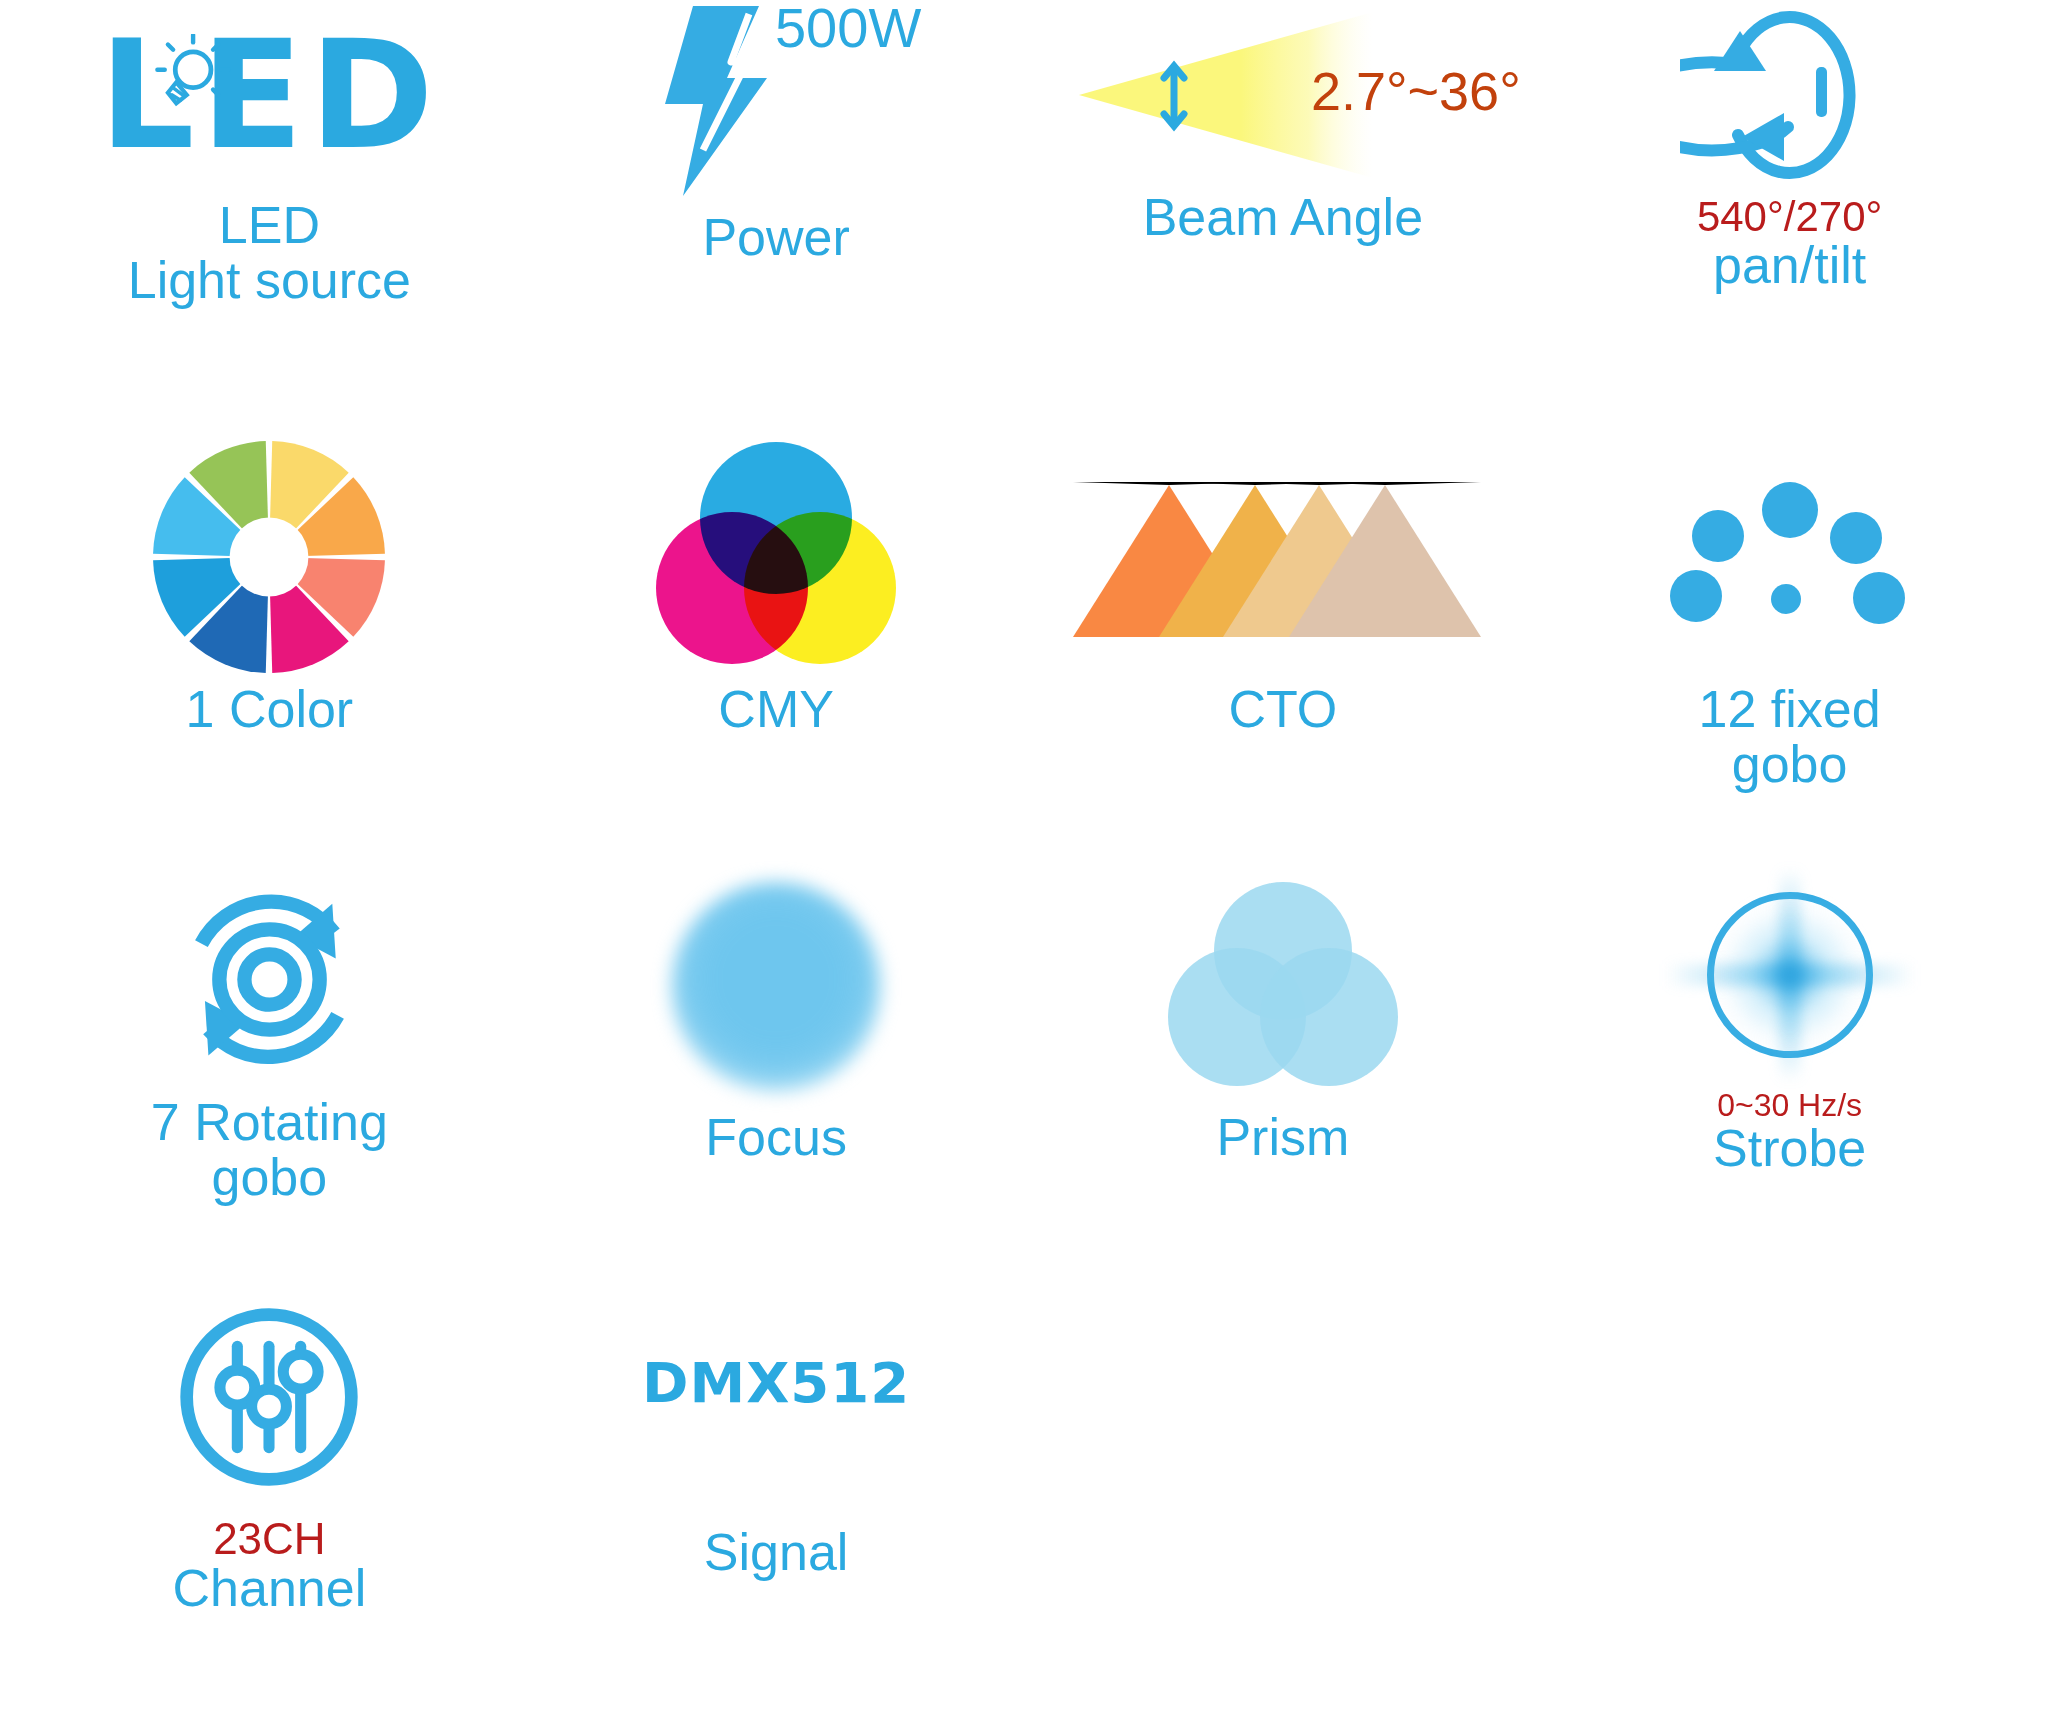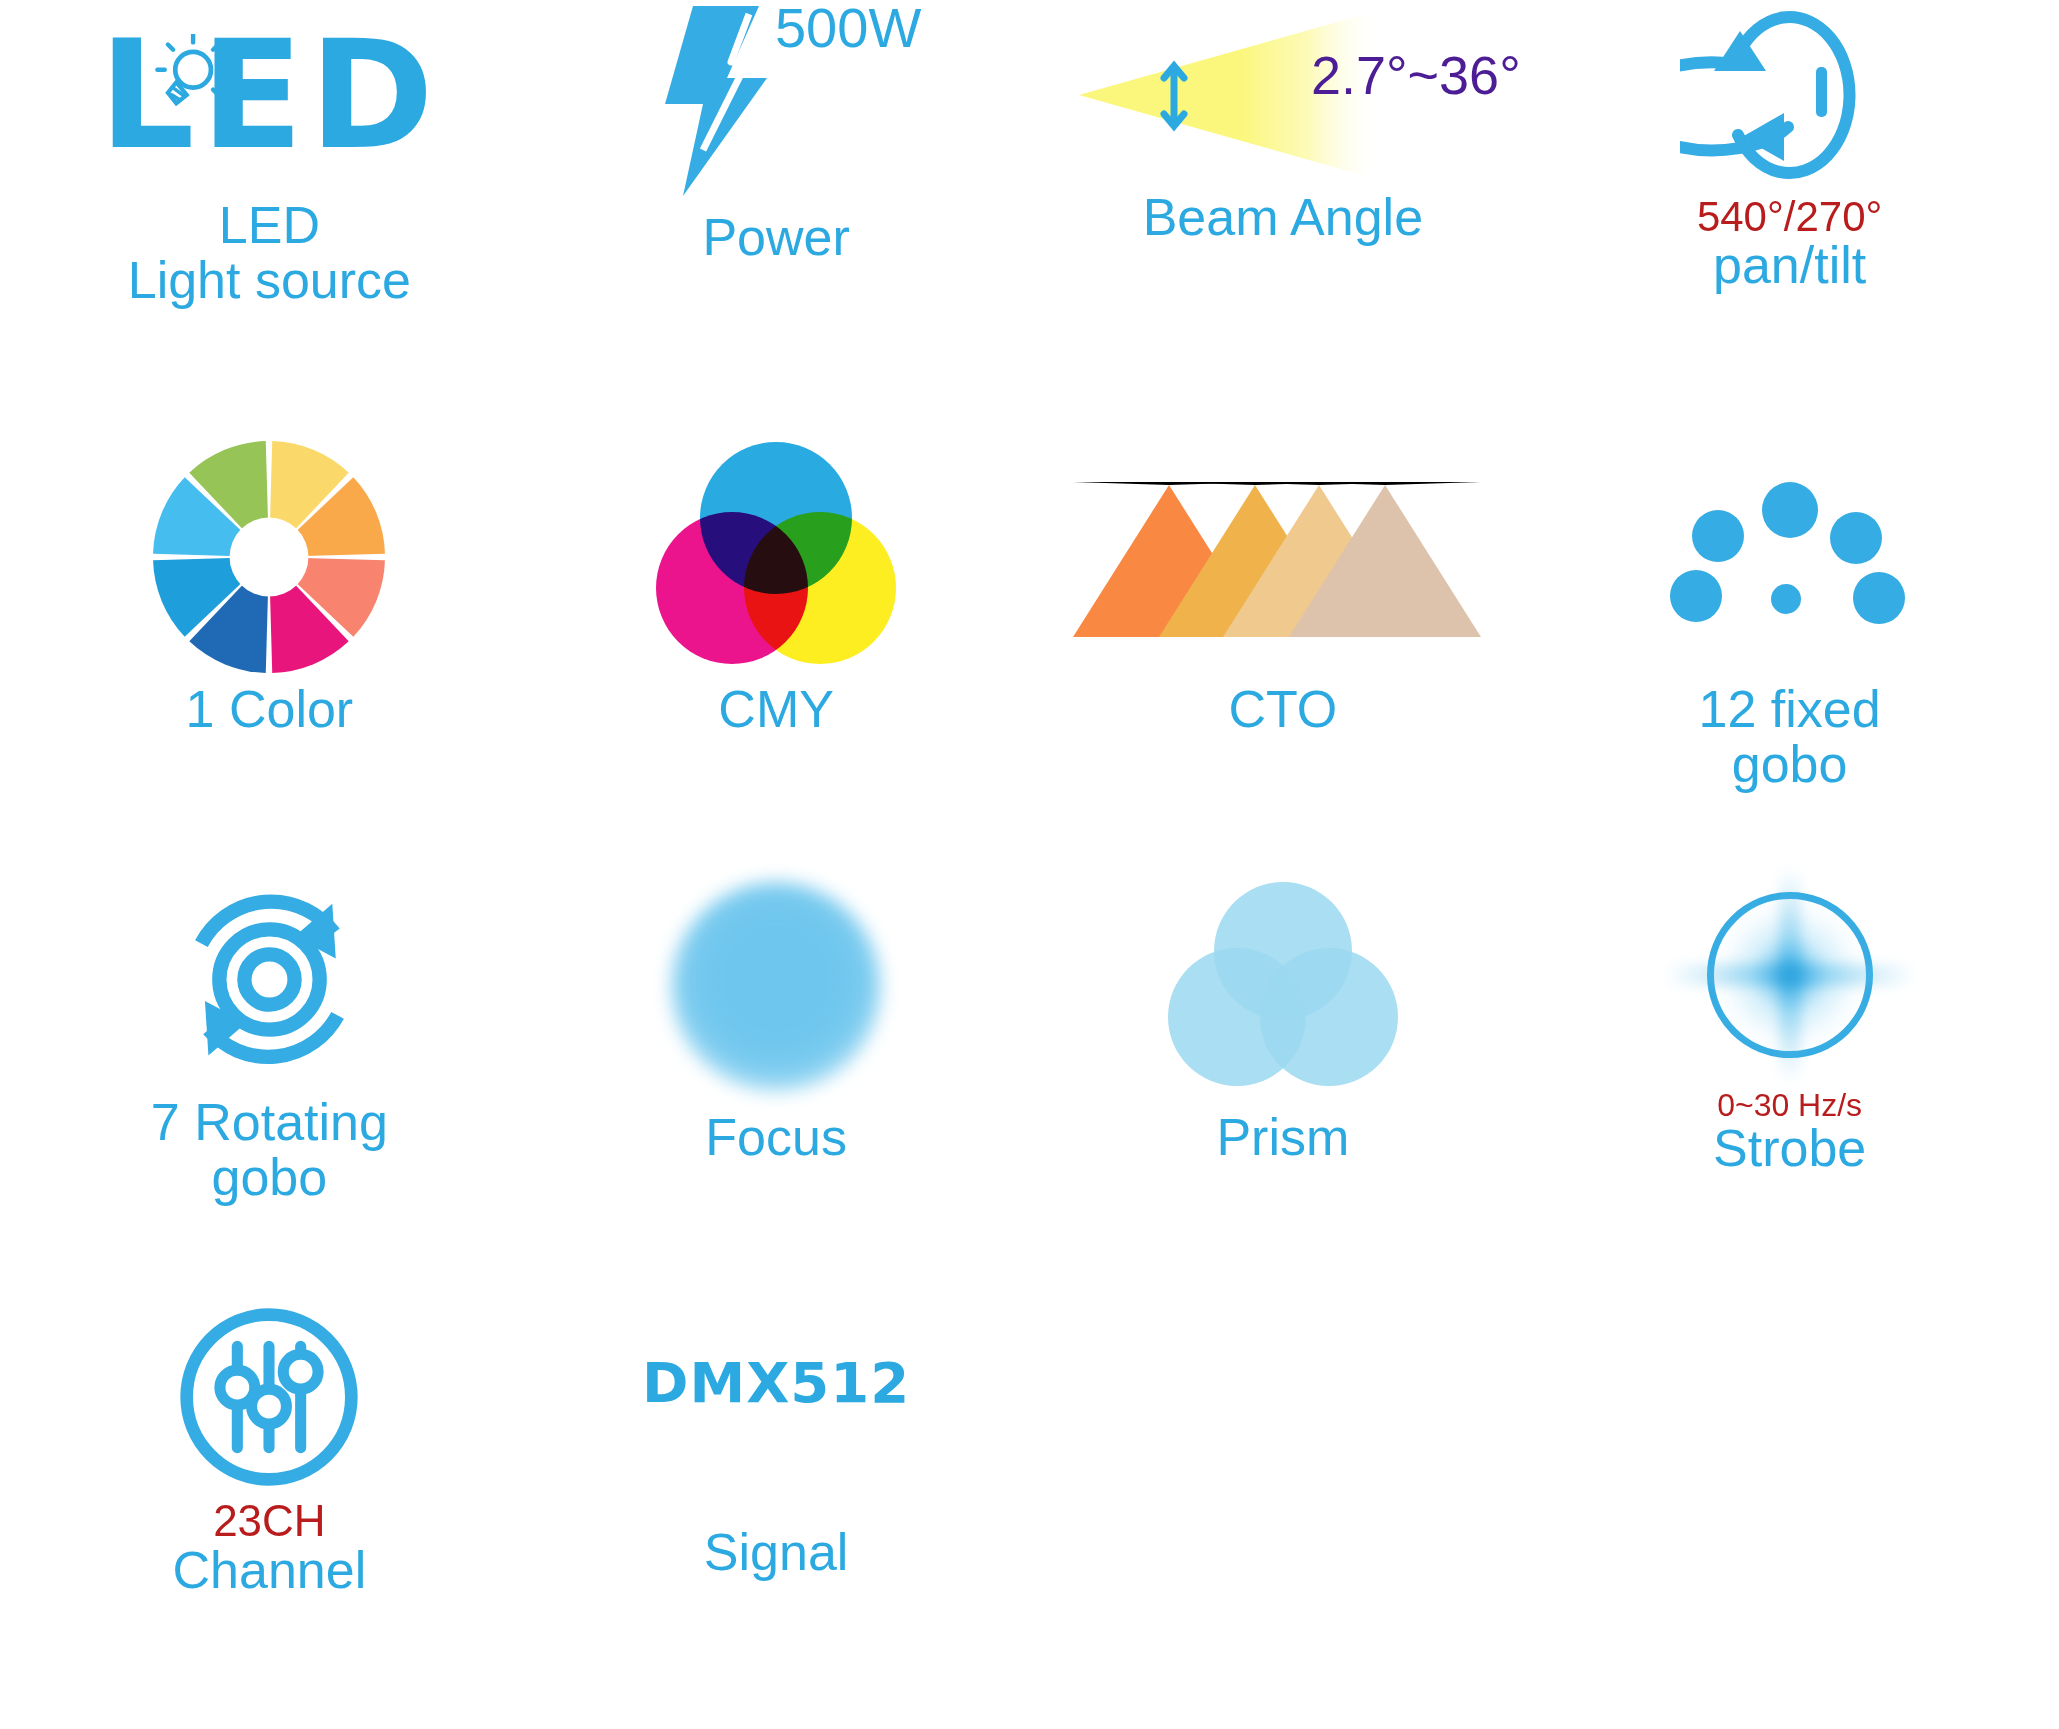--- a/index.html
+++ b/index.html
@@ -57,22 +57,22 @@
   }
   .r1c1 .label{margin-top:8px;}
 
   
   .bolt-row{display:flex;align-items:flex-start;justify-content:center;height:210px;width:100%;}
   .w-text{color:#2BA9E0;font-size:56px;line-height:1;margin-bottom:6px;margin-left:-6px;}
 
   
   .beam-box{position:relative;width:420px;height:190px;display:flex;align-items:center;}
   .beam-deg{
-    position:absolute;left:238px;top:48px;
-    color:#4c1d95;font-size:54px;line-height:1;white-space:nowrap;z-index:3;
+    position:absolute;left:238px;top:64px;
+    color:#c2410c;font-size:54px;line-height:1;white-space:nowrap;z-index:3;
   }
 
   
   .r1c4 .art{height:190px;}
   .r1c4 .sublabel{margin-top:6px;}
 
   
   .cmy{position:relative;width:240px;height:230px;}
   .cmy span{position:absolute;width:152px;height:152px;border-radius:50%;mix-blend-mode:multiply;}
 
@@ -113,21 +113,21 @@
   }
   .strobe .rayv{
     position:absolute;left:50%;top:50%;width:22px;height:215px;transform:translate(-50%,-50%);
     background:linear-gradient(180deg, rgba(255,255,255,0) 0%, rgba(90,190,235,.55) 38%, rgba(60,175,230,.8) 50%, rgba(90,190,235,.55) 62%, rgba(255,255,255,0) 100%);
     filter:blur(6px);
   }
   .r3c4 .sublabel{margin-top:4px;font-size:32px;}
 
   
   .r4c1 .art{height:200px;}
-  .r4c1 .sublabel{margin-top:2px;font-size:44px;}
+  .r4c1 .sublabel{margin-top:20px;font-size:44px;}
 
   
   .dmx{
     color:#2BA9E0;font-size:56px;font-weight:bold;line-height:1;
     font-family:"DejaVu Sans", sans-serif;letter-spacing:1px;
   }
   .r4c2 .art{height:200px;align-items:flex-start;padding-top:58px;box-sizing:border-box;}
   .r4c2 .label{margin-top:28px;}
 </style>
 </head>

